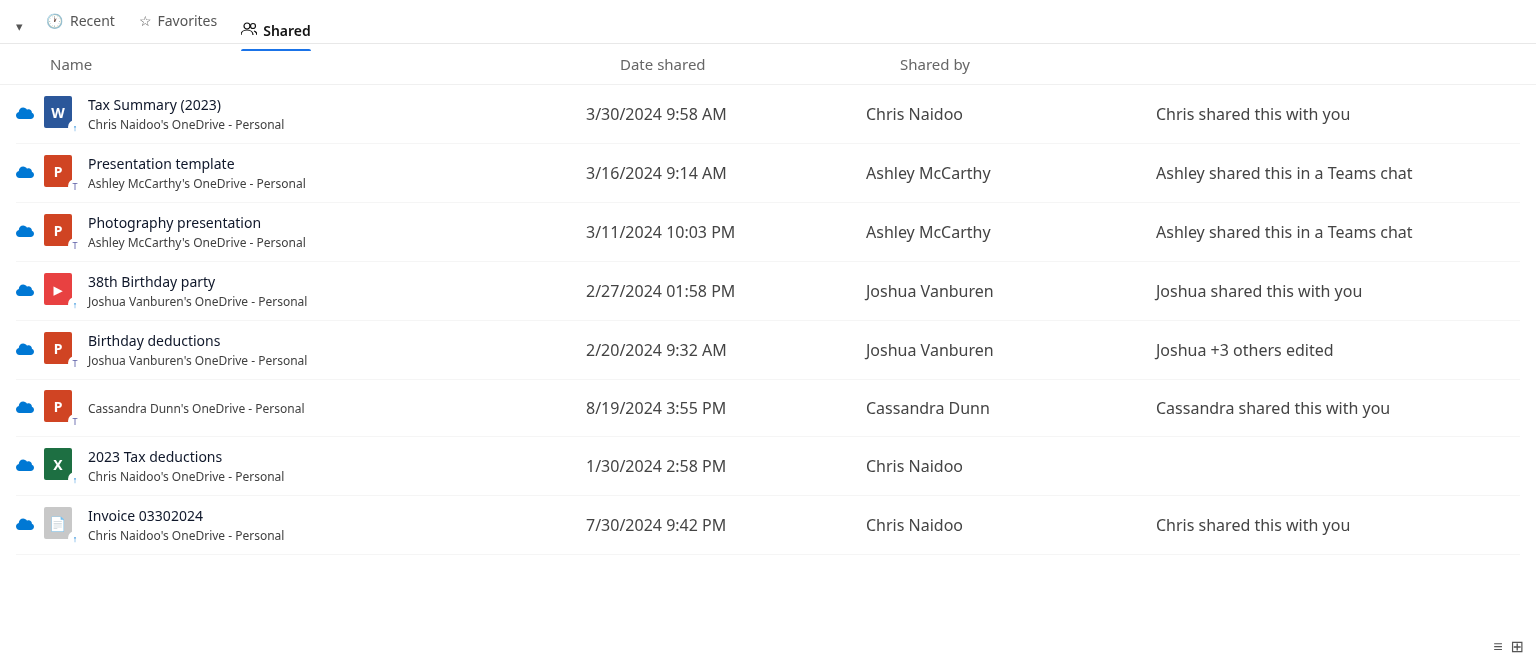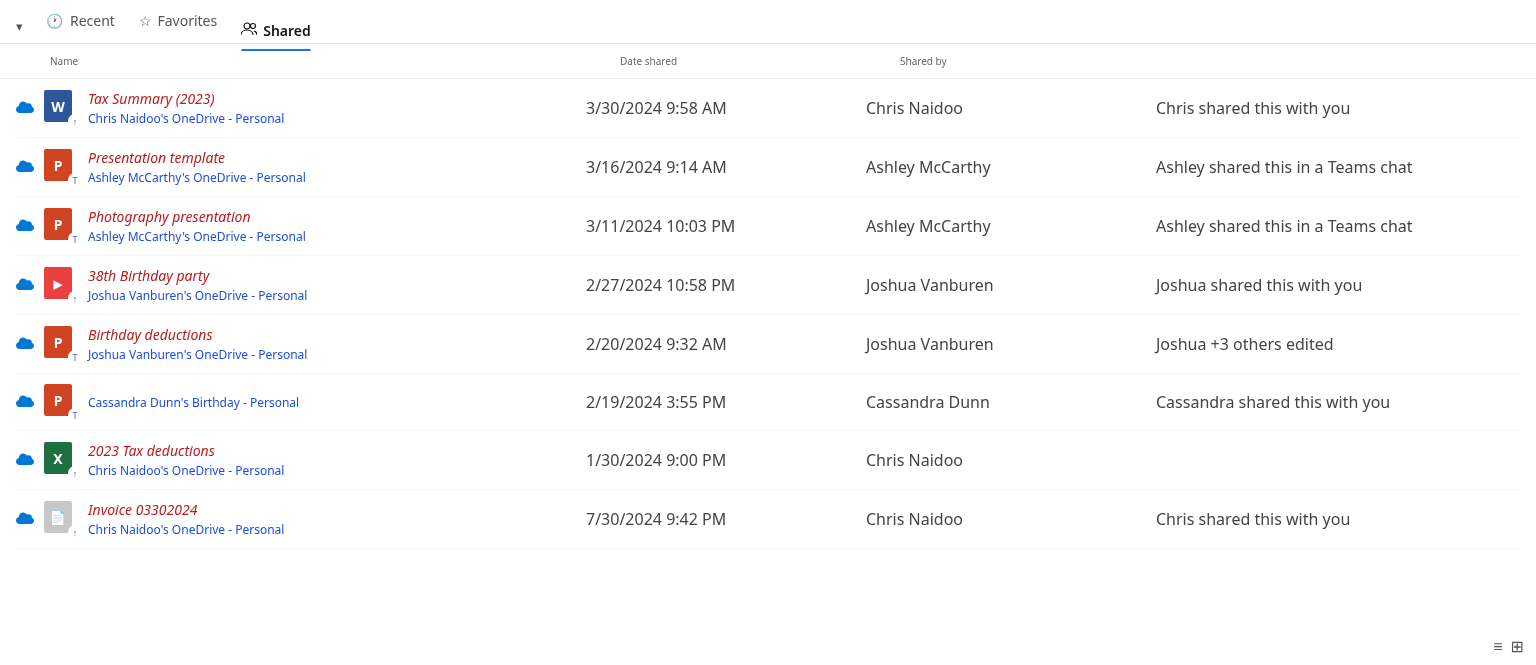--- a/index.html
+++ b/index.html
@@ -56,21 +56,21 @@
     .nav-icon {
       font-size: 14px;
     }
 
     
     .col-headers {
       display: grid;
       grid-template-columns: 570px 280px 290px 1fr;
       padding: 10px 32px 10px 50px;
       color: #666;
-      font-size: 10px;
+      font-size: 15px;
       border-bottom: 1px solid #f0f0f0;
     }
 
     
     .file-list {
       padding: 0 16px;
     }
     .file-row {
       display: grid;
       grid-template-columns: 570px 280px 290px 1fr;
@@ -92,27 +92,26 @@
       width: 18px;
       text-align: center;
     }
     .file-info {
       display: flex;
       flex-direction: column;
       gap: 2px;
     }
     .file-title {
       font-size: 14px;
-      color: #b91c1c;
+      color: #0f172a;
       font-weight: 400;
-      font-style: italic;
     }
     .file-sub {
       font-size: 12px;
-      color: #1d4ed8;
+      color: #404040;
     }
     .col-date, .col-shared-by, .col-activity {
       color: #444;
       font-size: 16px;
     }
 
     
     .bottom-bar {
       position: fixed;
       bottom: 0;
@@ -342,21 +341,21 @@
       </span>
       <div class="file-icon-container">
         <div class="icon-video"></div>
         <span class="badge-overlay badge-share" title="Share">↑</span>
       </div>
       <div class="file-info">
         <span class="file-title">38th Birthday party</span>
         <span class="file-sub">Joshua Vanburen's OneDrive - Personal</span>
       </div>
     </div>
-    <div class="col-date">2/27/2024 10:58 PM</div>
+    <div class="col-date">2/27/2024 01:58 PM</div>
     <div class="col-shared-by">Joshua Vanburen</div>
     <div class="col-activity">Joshua shared this with you</div>
   </div>
     <div class="file-row">
     <div class="file-name-cell">
       <span class="cloud-icon">
         <svg width="18" height="13" viewBox="0 0 18 13" fill="none" xmlns="http://www.w3.org/2000/svg">
           <path d="M14.5 12H3.5C1.57 12 0 10.43 0 8.5C0 6.79 1.21 5.36 2.83 5.07C2.83 4.97 2.8 4.87 2.8 4.76C2.8 2.34 4.74 0.4 7.16 0.4C8.82 0.4 10.28 1.33 11.05 2.71C11.51 2.45 12.04 2.3 12.6 2.3C14.42 2.3 15.9 3.78 15.9 5.6C15.9 5.69 15.89 5.77 15.88 5.86C17.12 6.28 18 7.45 18 8.8C18 10.59 16.49 12.02 14.74 12L14.5 12Z" fill="#0078d4"></path>
         </svg>
       </span>
@@ -378,44 +377,44 @@
       <span class="cloud-icon">
         <svg width="18" height="13" viewBox="0 0 18 13" fill="none" xmlns="http://www.w3.org/2000/svg">
           <path d="M14.5 12H3.5C1.57 12 0 10.43 0 8.5C0 6.79 1.21 5.36 2.83 5.07C2.83 4.97 2.8 4.87 2.8 4.76C2.8 2.34 4.74 0.4 7.16 0.4C8.82 0.4 10.28 1.33 11.05 2.71C11.51 2.45 12.04 2.3 12.6 2.3C14.42 2.3 15.9 3.78 15.9 5.6C15.9 5.69 15.89 5.77 15.88 5.86C17.12 6.28 18 7.45 18 8.8C18 10.59 16.49 12.02 14.74 12L14.5 12Z" fill="#0078d4"></path>
         </svg>
       </span>
       <div class="file-icon-container">
         <div class="icon-ppt"></div>
         <span class="badge-overlay badge-teams" title="Teams">T</span>
       </div>
       <div class="file-info">
-        <span class="file-sub">Cassandra Dunn's Birthday - Personal</span>
-      </div>
-    </div>
-    <div class="col-date">2/19/2024 3:55 PM</div>
+        <span class="file-sub">Cassandra Dunn's OneDrive - Personal</span>
+      </div>
+    </div>
+    <div class="col-date">8/19/2024 3:55 PM</div>
     <div class="col-shared-by">Cassandra Dunn</div>
     <div class="col-activity">Cassandra shared this with you</div>
   </div>
     <div class="file-row">
     <div class="file-name-cell">
       <span class="cloud-icon">
         <svg width="18" height="13" viewBox="0 0 18 13" fill="none" xmlns="http://www.w3.org/2000/svg">
           <path d="M14.5 12H3.5C1.57 12 0 10.43 0 8.5C0 6.79 1.21 5.36 2.83 5.07C2.83 4.97 2.8 4.87 2.8 4.76C2.8 2.34 4.74 0.4 7.16 0.4C8.82 0.4 10.28 1.33 11.05 2.71C11.51 2.45 12.04 2.3 12.6 2.3C14.42 2.3 15.9 3.78 15.9 5.6C15.9 5.69 15.89 5.77 15.88 5.86C17.12 6.28 18 7.45 18 8.8C18 10.59 16.49 12.02 14.74 12L14.5 12Z" fill="#0078d4"></path>
         </svg>
       </span>
       <div class="file-icon-container">
         <div class="icon-excel"></div>
         <span class="badge-overlay badge-share" title="Share">↑</span>
       </div>
       <div class="file-info">
         <span class="file-title">2023 Tax deductions</span>
         <span class="file-sub">Chris Naidoo's OneDrive - Personal</span>
       </div>
     </div>
-    <div class="col-date">1/30/2024 9:00 PM</div>
+    <div class="col-date">1/30/2024 2:58 PM</div>
     <div class="col-shared-by">Chris Naidoo</div>
   </div>
     <div class="file-row">
     <div class="file-name-cell">
       <span class="cloud-icon">
         <svg width="18" height="13" viewBox="0 0 18 13" fill="none" xmlns="http://www.w3.org/2000/svg">
           <path d="M14.5 12H3.5C1.57 12 0 10.43 0 8.5C0 6.79 1.21 5.36 2.83 5.07C2.83 4.97 2.8 4.87 2.8 4.76C2.8 2.34 4.74 0.4 7.16 0.4C8.82 0.4 10.28 1.33 11.05 2.71C11.51 2.45 12.04 2.3 12.6 2.3C14.42 2.3 15.9 3.78 15.9 5.6C15.9 5.69 15.89 5.77 15.88 5.86C17.12 6.28 18 7.45 18 8.8C18 10.59 16.49 12.02 14.74 12L14.5 12Z" fill="#0078d4"></path>
         </svg>
       </span>
       <div class="file-icon-container">

